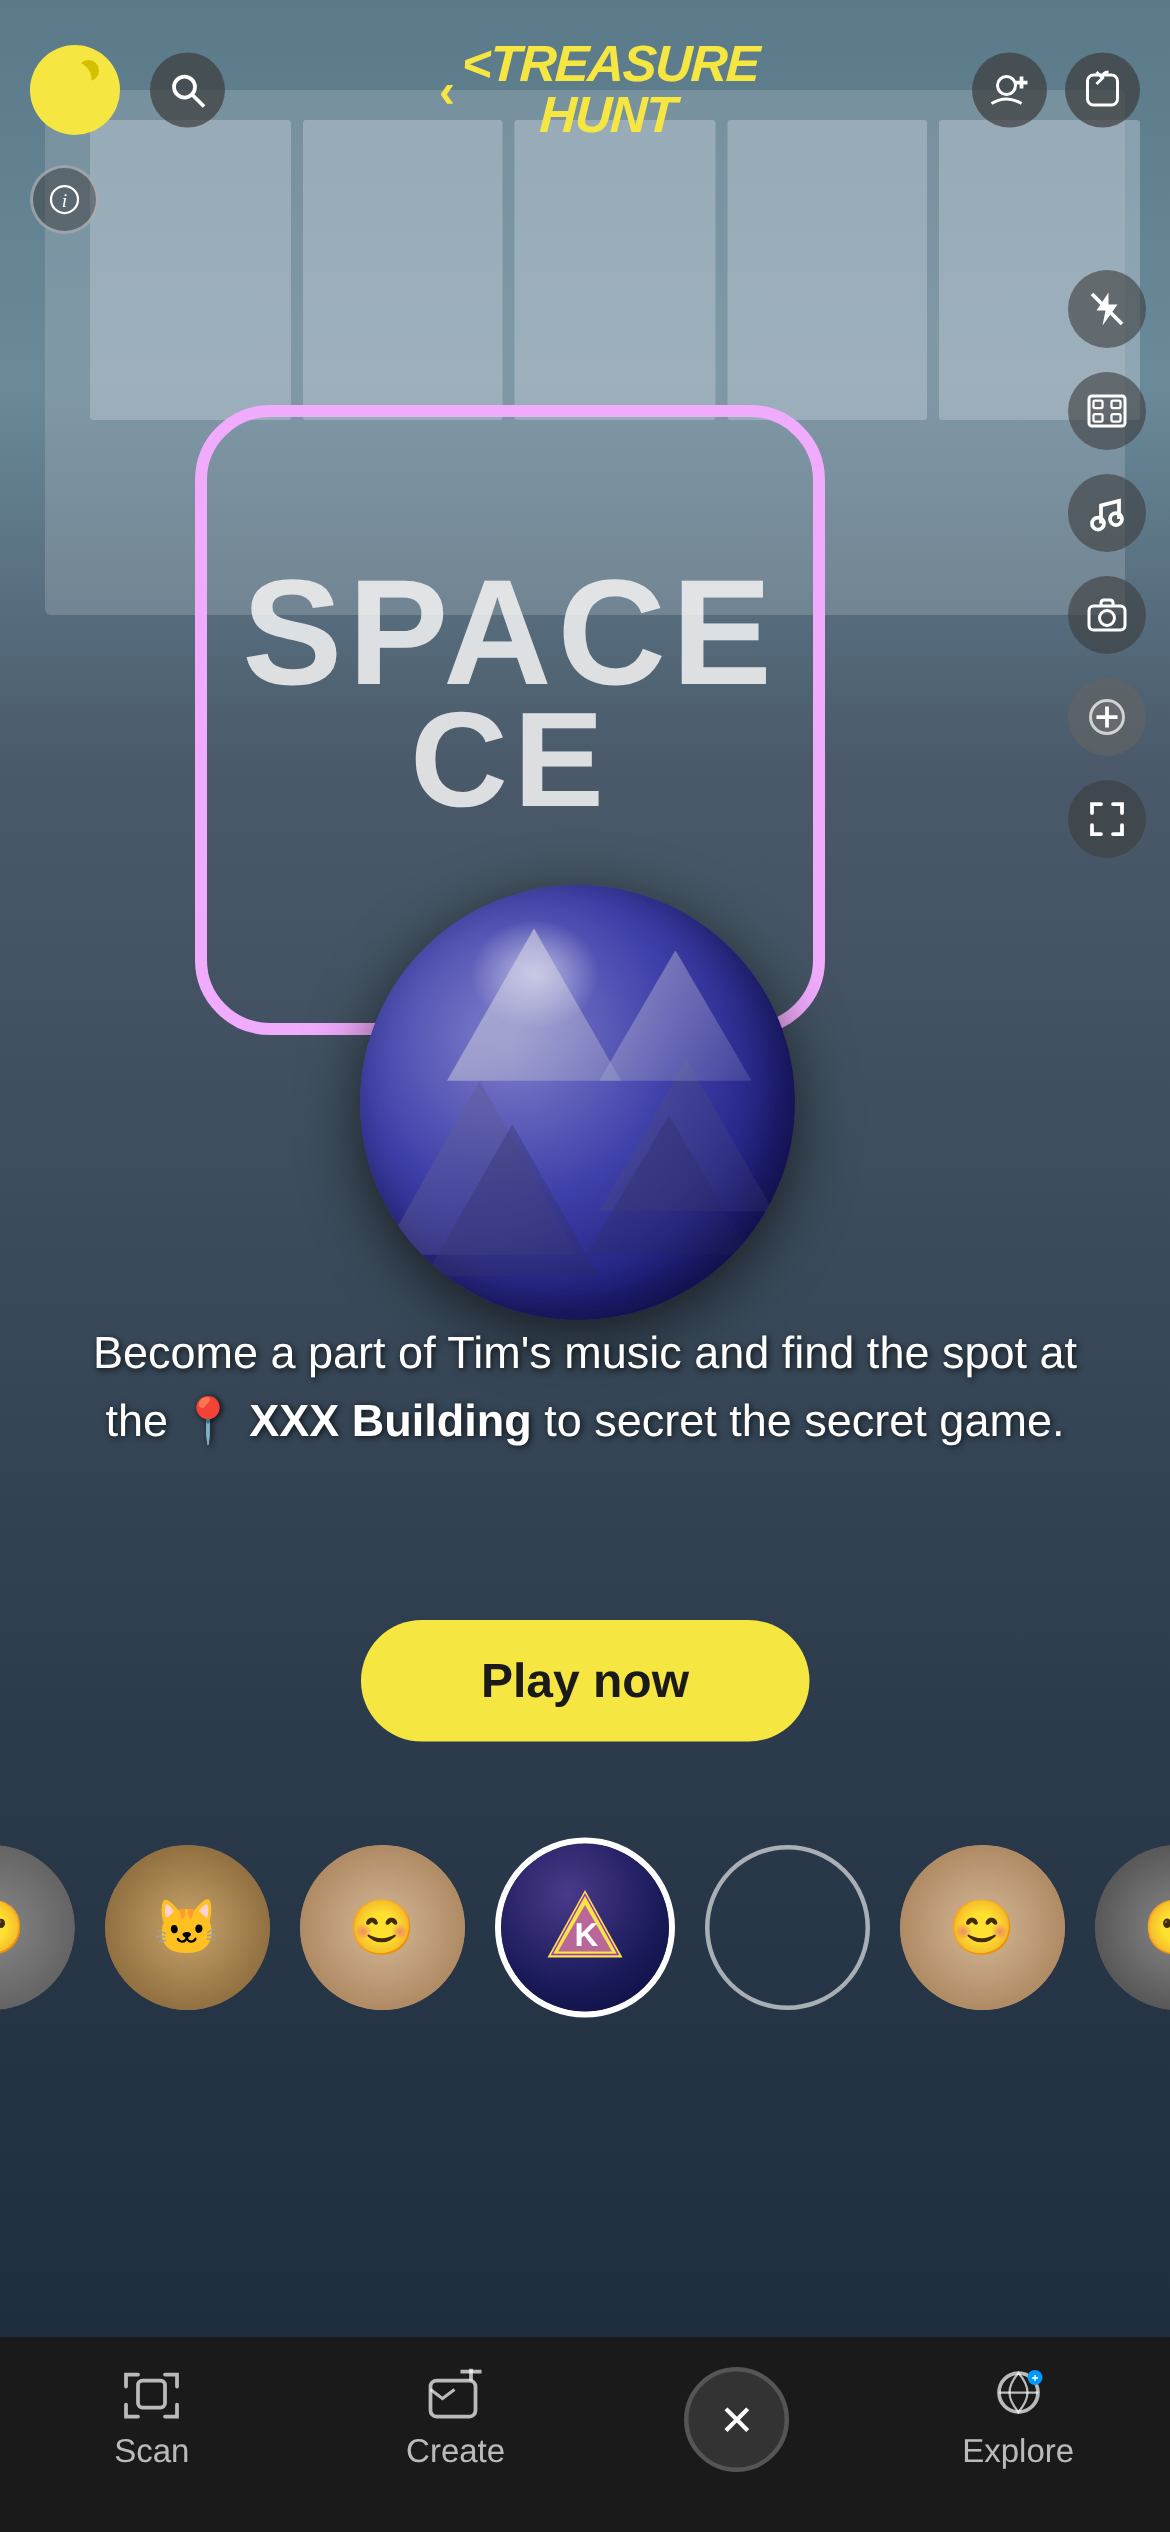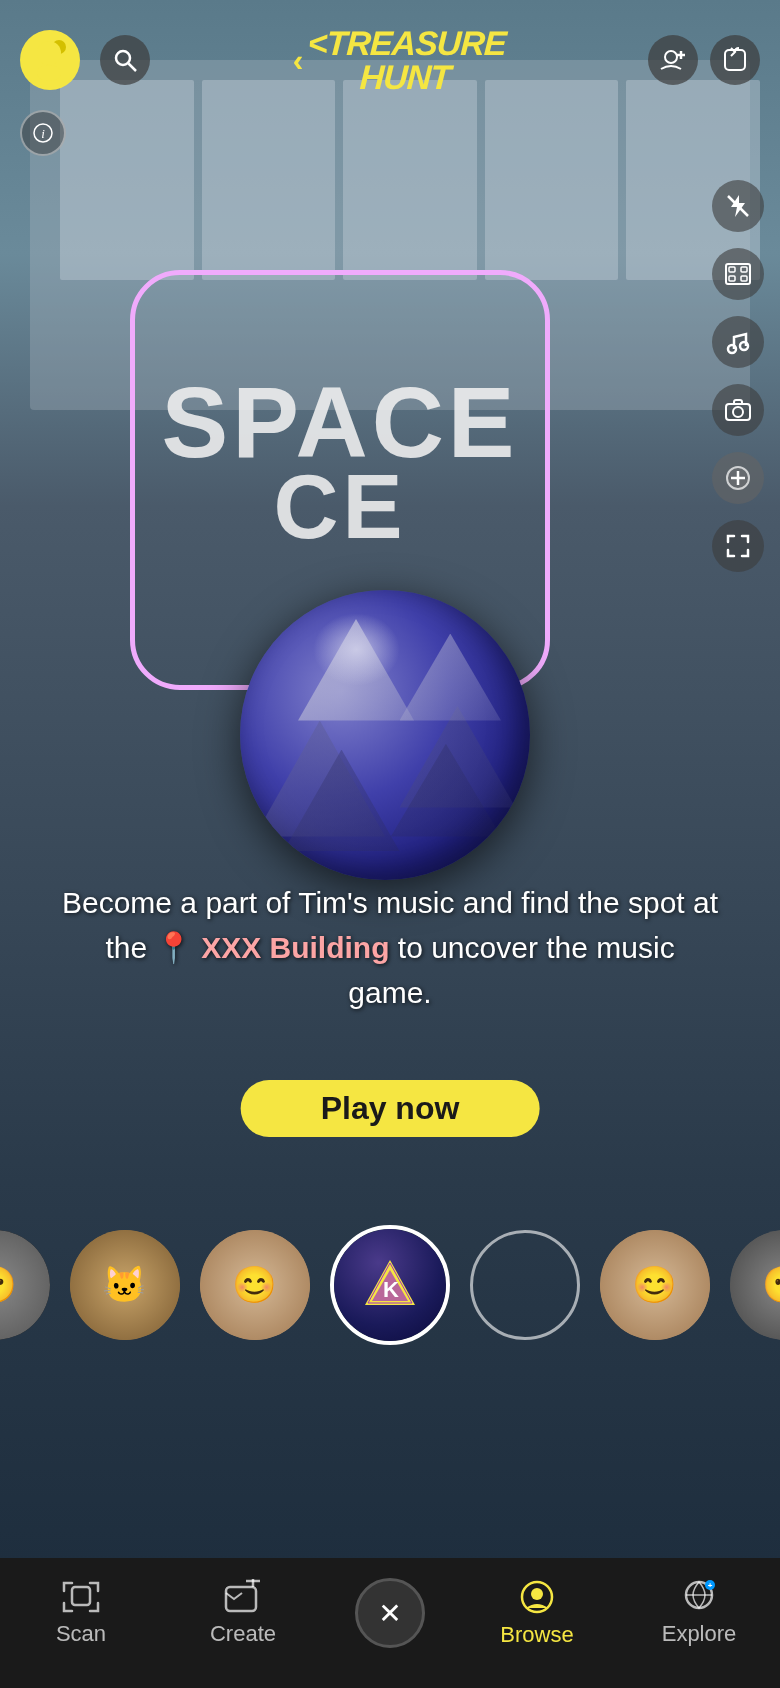--- a/index.html
+++ b/index.html
@@ -186,21 +186,21 @@
       background: rgba(100,100,100,0.6);
     }
 
     
     .scan-frame {
       position: absolute;
       top: 270px;
       left: 130px;
       width: 420px;
       height: 420px;
-      border: 5px solid #f0abfc;
+      border: 8px solid #f0abfc;
       border-radius: 50px;
       z-index: 10;
     }
 
     
     .ball-container {
       position: absolute;
       top: 590px;
       left: 240px;
       width: 290px;
@@ -253,35 +253,35 @@
 
     .description-text {
       font-size: 30px;
       color: white;
       line-height: 1.5;
       text-shadow: 1px 1px 4px rgba(0,0,0,0.8);
       font-weight: 400;
     }
 
     .location-highlight {
-      color: #fca5a5;
+      color: #ffffff;
       font-weight: 600;
     }
 
     
     .play-now-btn {
       position: absolute;
       top: 1080px;
       left: 50%;
       transform: translateX(-50%);
       background: #f5e642;
       color: #1a1a1a;
       font-size: 32px;
       font-weight: 700;
-      padding: 10px 80px;
+      padding: 22px 80px;
       border-radius: 50px;
       border: none;
       cursor: pointer;
       z-index: 20;
       white-space: nowrap;
     }
 
     
     .filter-strip {
       position: absolute;
@@ -550,21 +550,21 @@
 
     <div style="position:absolute; top:8%; left:25%; width:30%; height:25%; background:radial-gradient(ellipse, rgba(220,220,240,0.7), transparent 70%); border-radius:50%;"></div>
   </div>
 </div>
 
 <div class="description-area">
   <div class="description-text">
     <span>Become a part of Tim's music and find the spot at the</span>
     <span style="color:#f5e642;"> 📍</span>
     <span class="location-highlight">XXX Building</span>
-    <span> to uncover the music game.</span>
+    <span> to secret the secret game.</span>
   </div>
 </div>
 
 <button class="play-now-btn">Play now</button>
 
 <div class="filter-strip">
 
   <div class="filter-item" style="margin-left:-20px; background: radial-gradient(circle, #555, #222);">
     <div class="filter-circle f7">
       <span style="font-size:36px;">😶</span>
@@ -636,30 +636,20 @@
         <line x1="29" y1="0" x2="29" y2="8" stroke="rgba(255,255,255,0.7)" stroke-width="2.5"></line>
       </svg>
     </div>
     <span class="nav-label">Create</span>
   </div>
 
   <div class="nav-center-btn">
     <span class="nav-center-icon">✕</span>
   </div>
 
-  <div class="nav-item active">
-    <div class="nav-icon">
-      <svg width="38" height="38" viewBox="0 0 38 38">
-        <circle cx="19" cy="19" r="15" stroke="#f5e642" stroke-width="2.5" fill="none"></circle>
-        <circle cx="19" cy="16" r="6" fill="#f5e642"></circle>
-        <path d="M8 30 Q19 22 30 30" fill="#f5e642"></path>
-      </svg>
-    </div>
-    <span class="nav-label">Browse</span>
-  </div>
 
   <div class="nav-item explore-badge">
     <div class="nav-icon" style="position:relative;">
       <svg width="38" height="36" viewBox="0 0 38 36">
         <circle cx="19" cy="16" r="13" stroke="rgba(255,255,255,0.7)" stroke-width="2.5" fill="none"></circle>
         <line x1="6" y1="16" x2="32" y2="16" stroke="rgba(255,255,255,0.7)" stroke-width="1.5"></line>
         <path d="M19 3 Q25 10 25 16 Q25 22 19 29 Q13 22 13 16 Q13 10 19 3Z" stroke="rgba(255,255,255,0.7)" stroke-width="1.5" fill="none"></path>
 
         <circle cx="30" cy="6" r="5" fill="#0099ff"></circle>
         <text x="30" y="9" text-anchor="middle" fill="white" font-size="8" font-weight="900">+</text>

